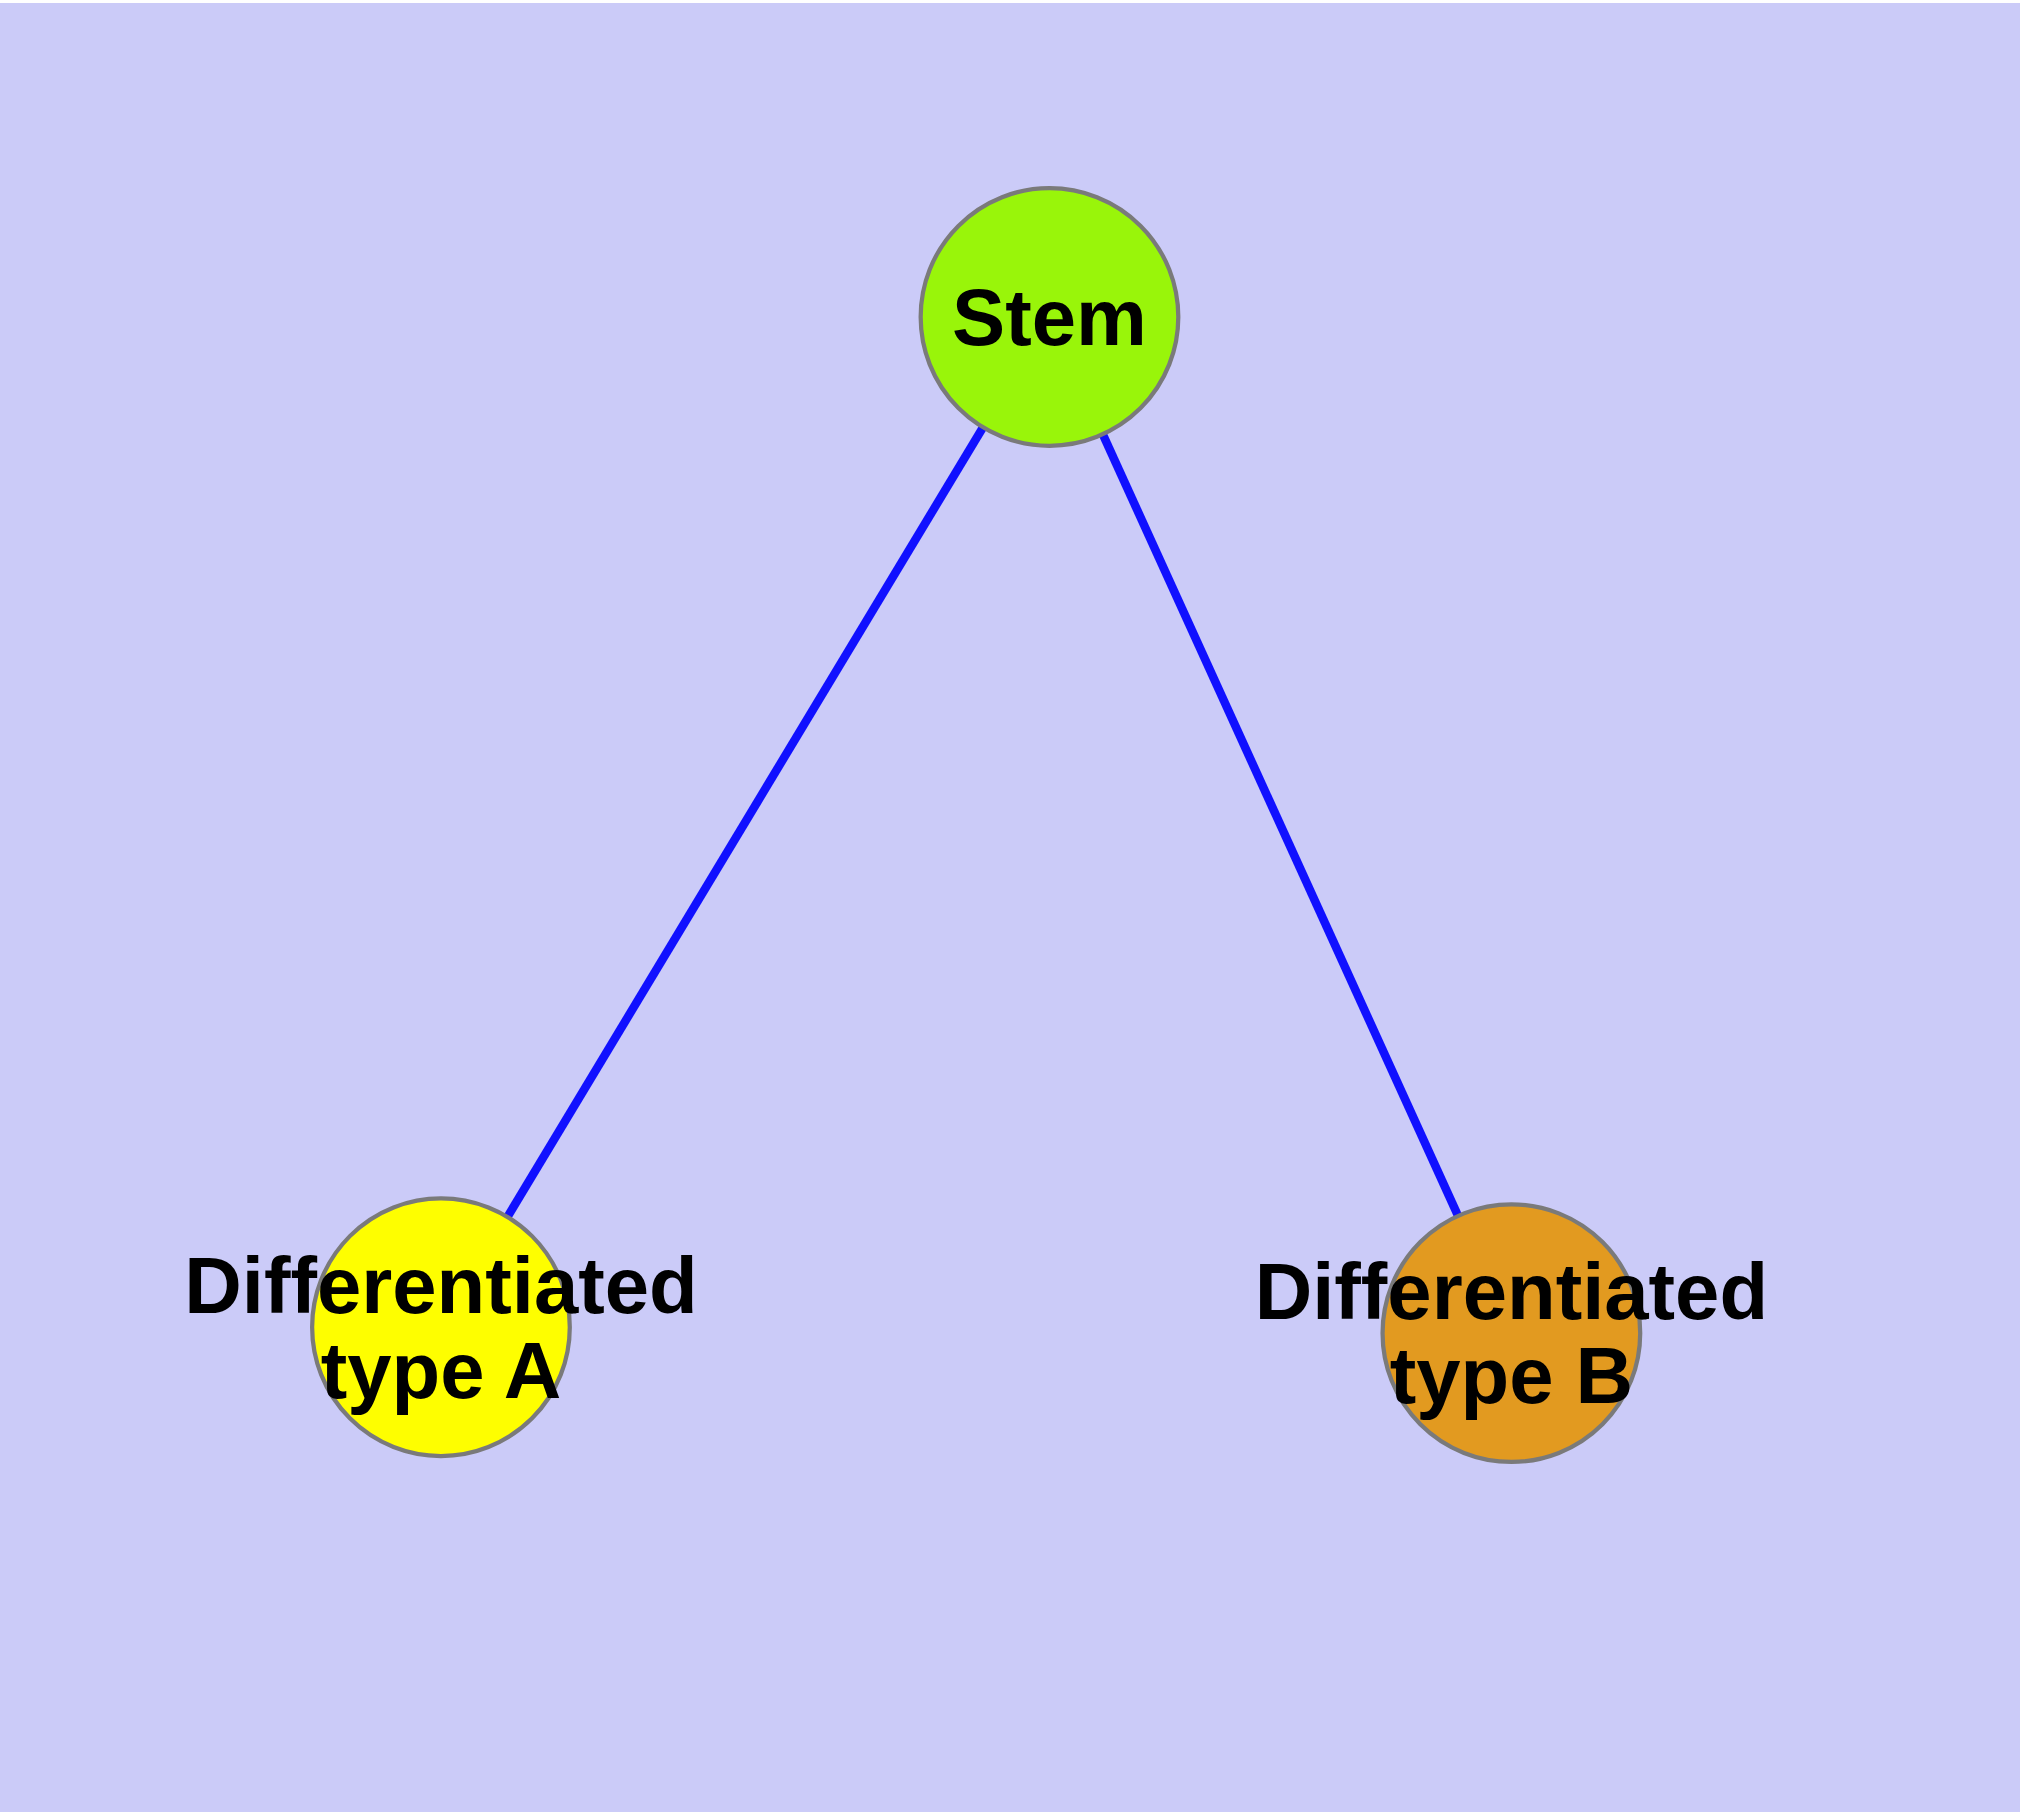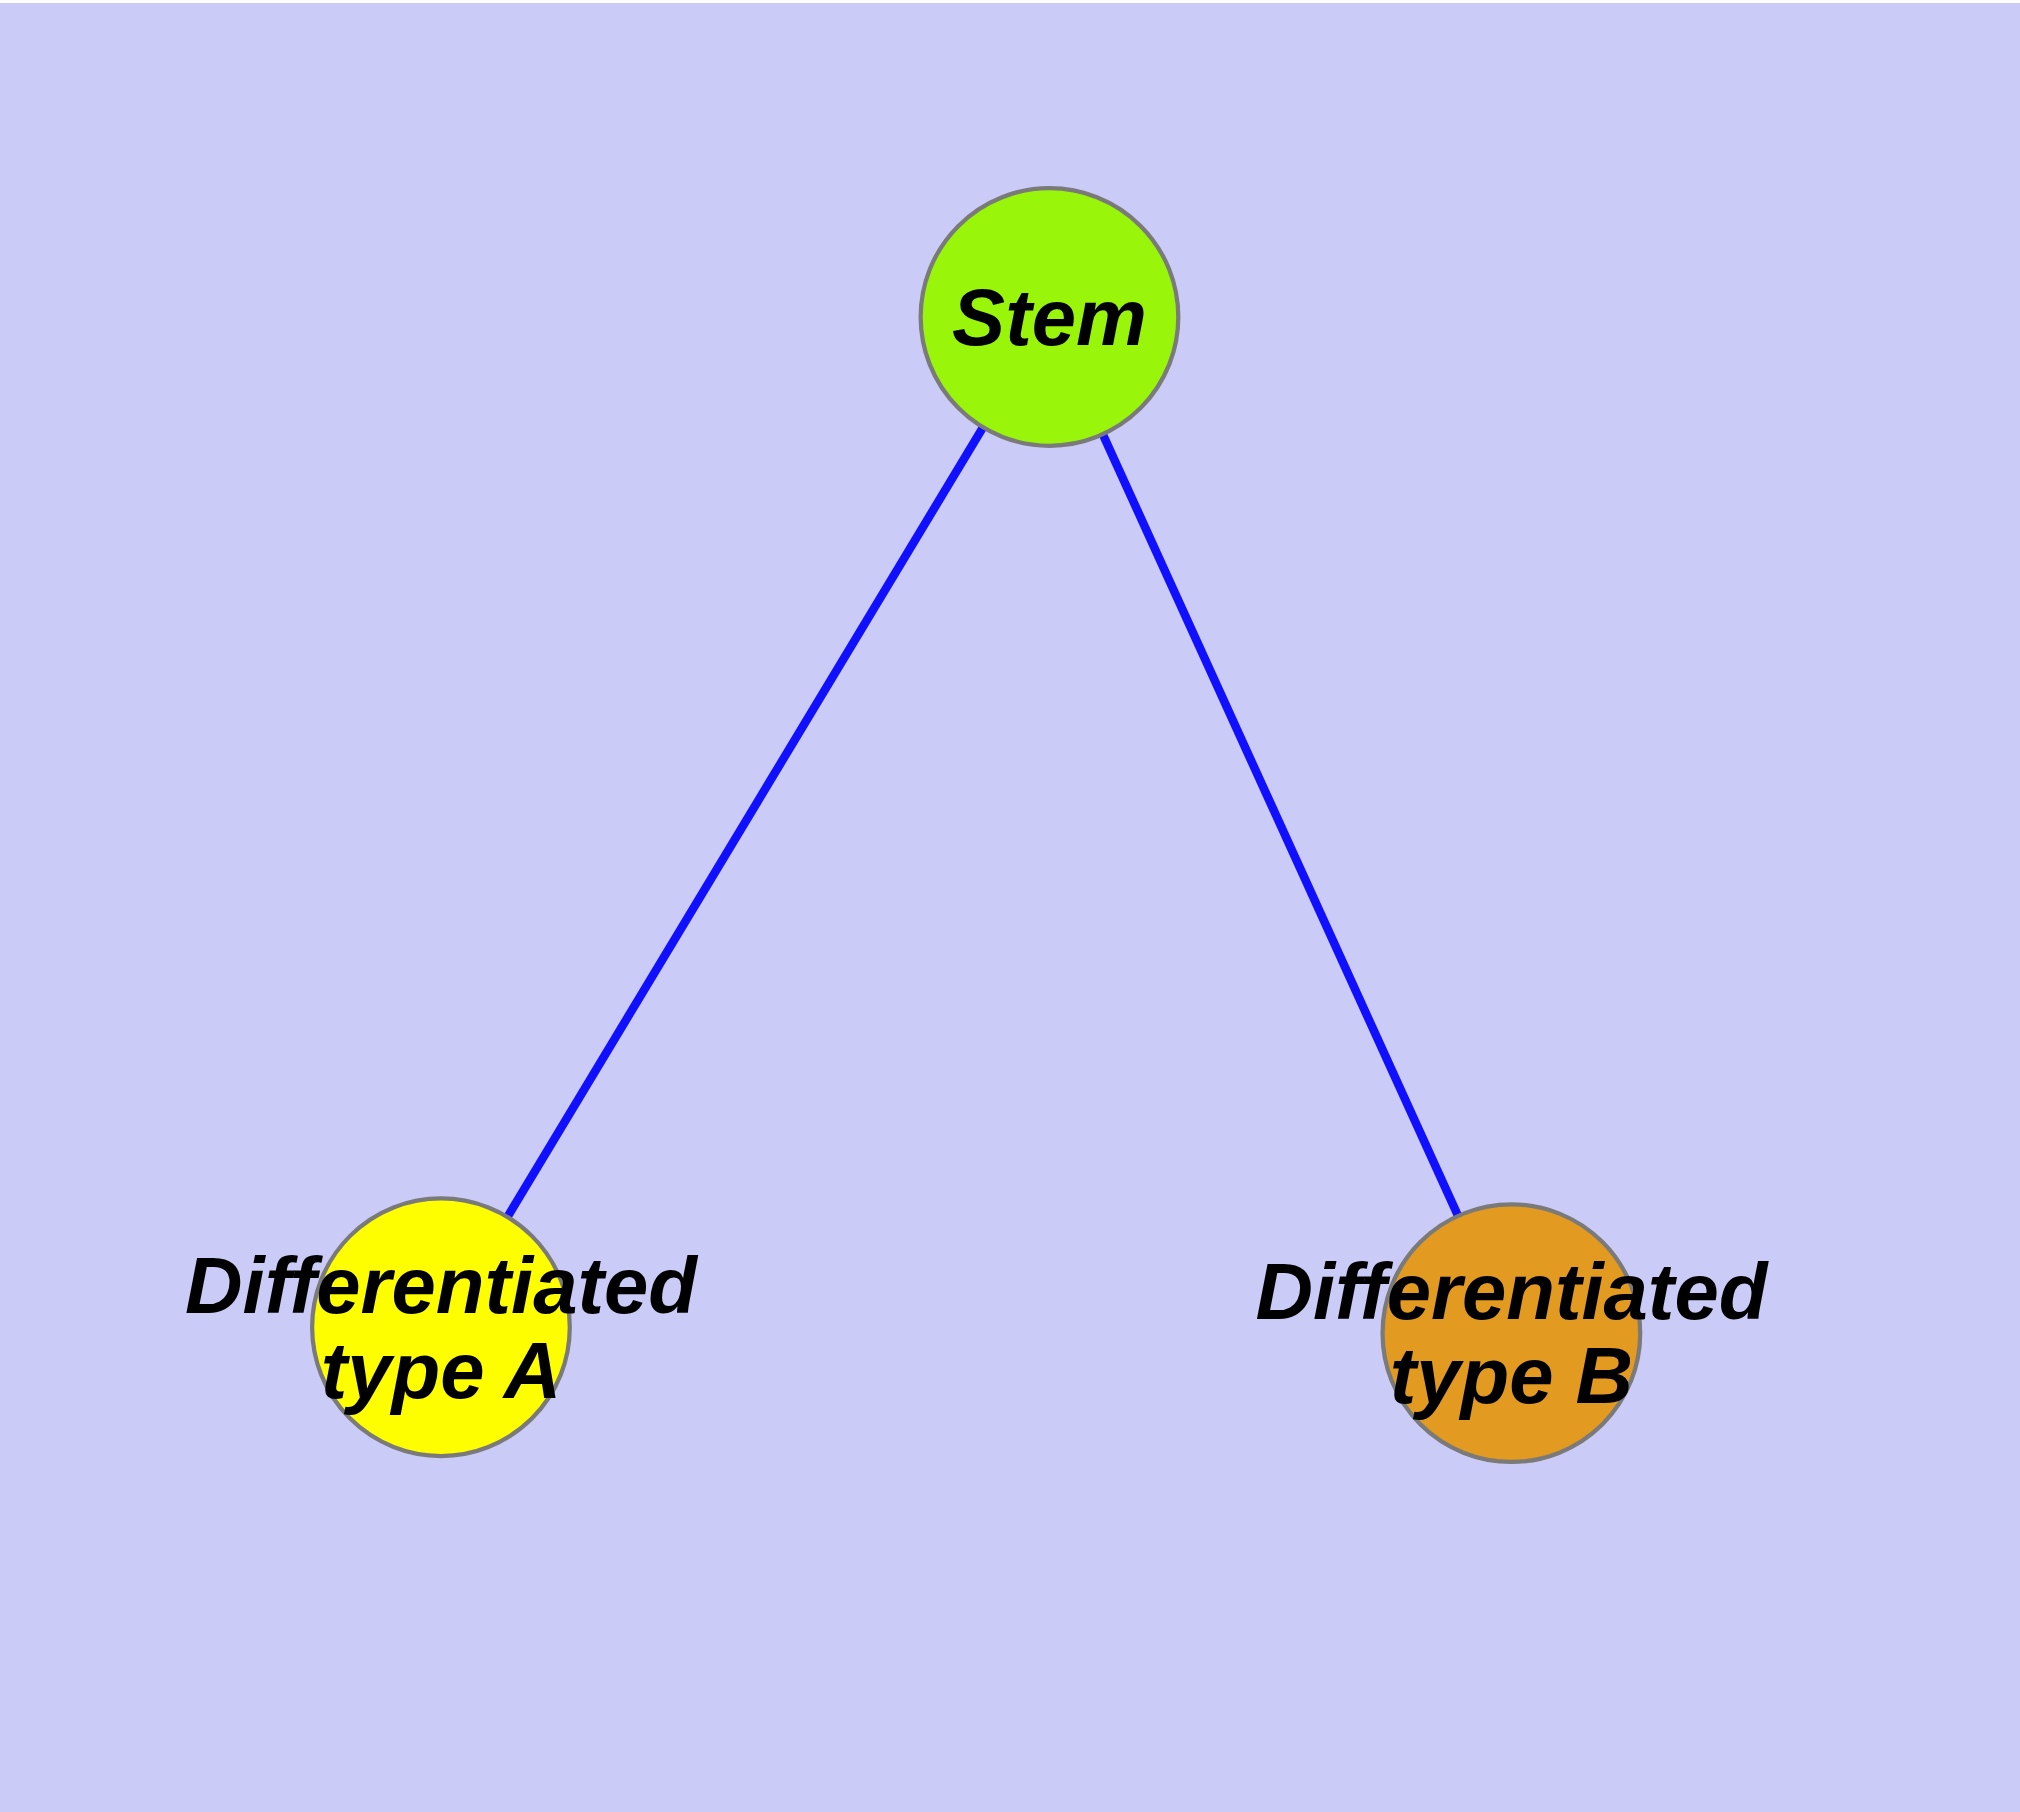--- a/index.html
+++ b/index.html
@@ -29,21 +29,21 @@
   }
   svg.graph text {
     font-family: "Liberation Sans", sans-serif;
     font-weight: bold;
     fill: #000000;
   }
 </style>
 </head>
 <body>
 
-<div class="stage" style="width: 2021px; height: 1812px; background: rgb(203, 203, 248); font-style: italic;">
+<div class="stage" style="width: 2021px; height: 1812px; background: rgb(203, 203, 248);">
   <svg class="graph" width="2021" height="1812" viewBox="0 0 2384 2138">
       <line x1="1238" y1="374" x2="520" y2="1566" stroke="#1010FF" stroke-width="10"></line>
       <line x1="1238" y1="374" x2="1783" y2="1573" stroke="#1010FF" stroke-width="10"></line>
       <circle cx="1238" cy="374" r="152" fill="#99F50A" stroke="#7A7A7A" stroke-width="5"></circle>
       <circle cx="520" cy="1566" r="152" fill="#FEFE00" stroke="#7A7A7A" stroke-width="5"></circle>
       <circle cx="1783" cy="1573" r="152" fill="#E29A20" stroke="#7A7A7A" stroke-width="5"></circle>
       <text x="1238" text-anchor="middle" font-size="94" fill="#000000"><tspan x="1238" y="407">Stem</tspan></text>
       <text x="520" text-anchor="middle" font-size="94" fill="#000000"><tspan x="520" y="1549">Differentiated</tspan><tspan x="520" y="1649">type A</tspan></text>
       <text x="1783" text-anchor="middle" font-size="94" fill="#000000"><tspan x="1783" y="1556">Differentiated</tspan><tspan x="1783" y="1656">type B</tspan></text>
     </svg>

